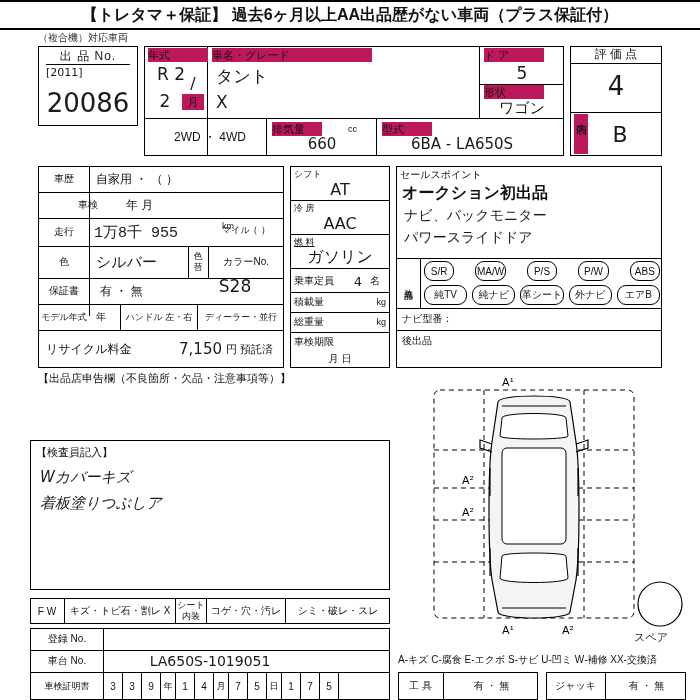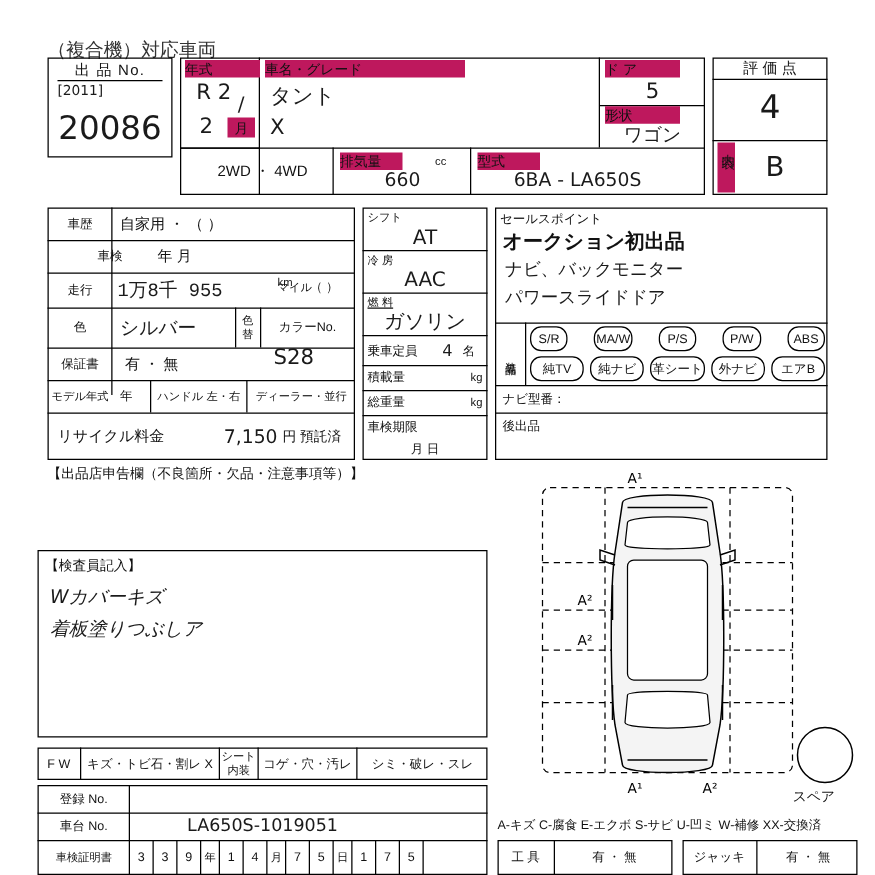--- a/index.html
+++ b/index.html
@@ -33,21 +33,21 @@
   .hand{font-family:"DejaVu Sans", sans-serif;color:#1a1a1a;}
   .hand-i{font-family:"DejaVu Sans", sans-serif;font-style:italic;color:#1a1a1a;}
 
   
   .banner{
     left:0;top:0;width:700px;height:30px;
     border:2px solid #000;border-left:none;border-right:none;
     display:flex;align-items:center;justify-content:center;
     font-size:16px;font-weight:bold;letter-spacing:0px;
   }
-  .subnote{left:38px;top:31px;font-size:15px;color:#333;}
+  .subnote{left:38px;top:31px;font-size:10px;color:#333;}
 
   
   .vtext{
     writing-mode:vertical-rl;
     text-orientation:upright;
     letter-spacing:1px;
     line-height:1;
   }
 
   .lbl{background:#be185d;font-size:11px;}
@@ -58,20 +58,21 @@
   .solid{stroke:#000;stroke-width:1.2;fill:none;}
   .body-fill{fill:#f4f4f4;stroke:#000;stroke-width:1.2;}
   .glass{fill:#ffffff;stroke:#000;stroke-width:1;}
   .markt{font-family:"DejaVu Sans", sans-serif;font-size:11px;}
 </style>
 </head>
 <body>
 
 <div class="sheet">
 
+  <div class="abs banner">【トレタマ＋保証】 過去6ヶ月以上AA出品歴がない車両（プラス保証付）</div>
   <div class="abs subnote">（複合機）対応車両</div>
 
   <div class="abs bd" style="left:38px;top:46px;width:100px;height:80px;"></div>
   <div class="abs c" style="left:38px;top:48px;width:100px;height:16px;font-size:12px;letter-spacing:1px;">出 品 No.</div>
   <div class="abs bb" style="left:46px;top:64px;width:84px;height:1px;"></div>
   <div class="abs l hand" style="left:46px;top:64px;width:84px;height:16px;font-size:11px;">[2011]</div>
   <div class="abs c hand" style="left:38px;top:82px;width:100px;height:42px;font-size:26px;">20086</div>
 
   <div class="abs bd" style="left:144px;top:46px;width:420px;height:110px;"></div>
 

